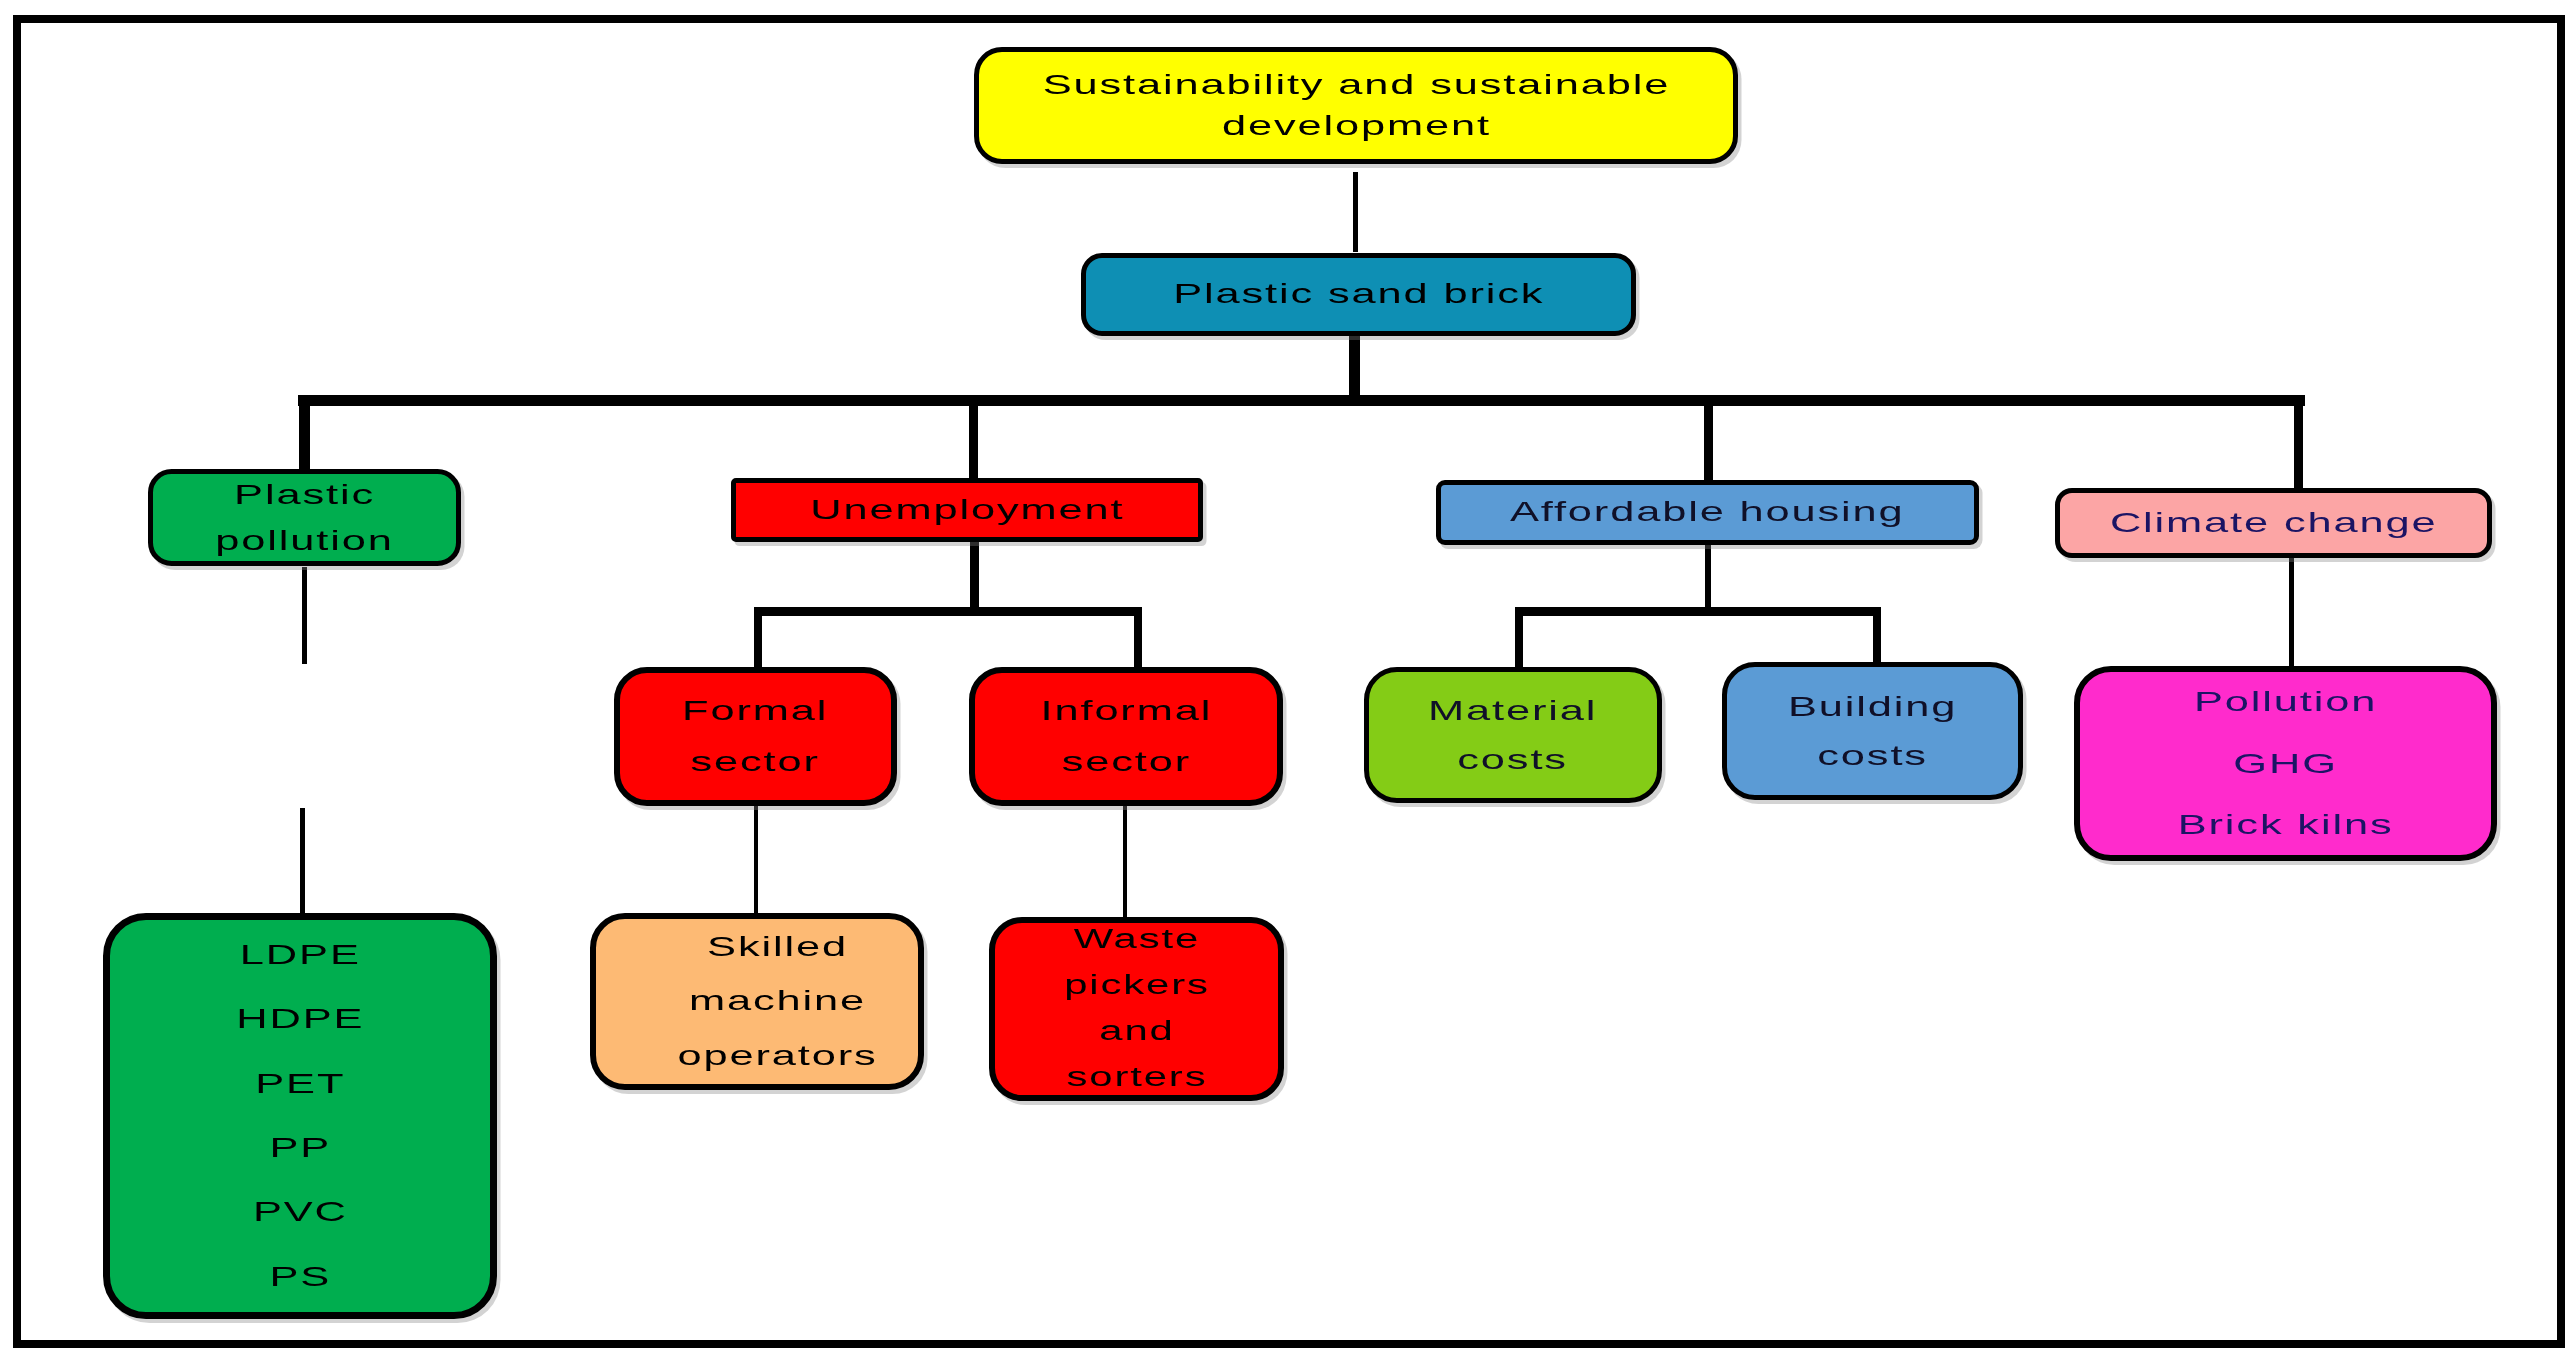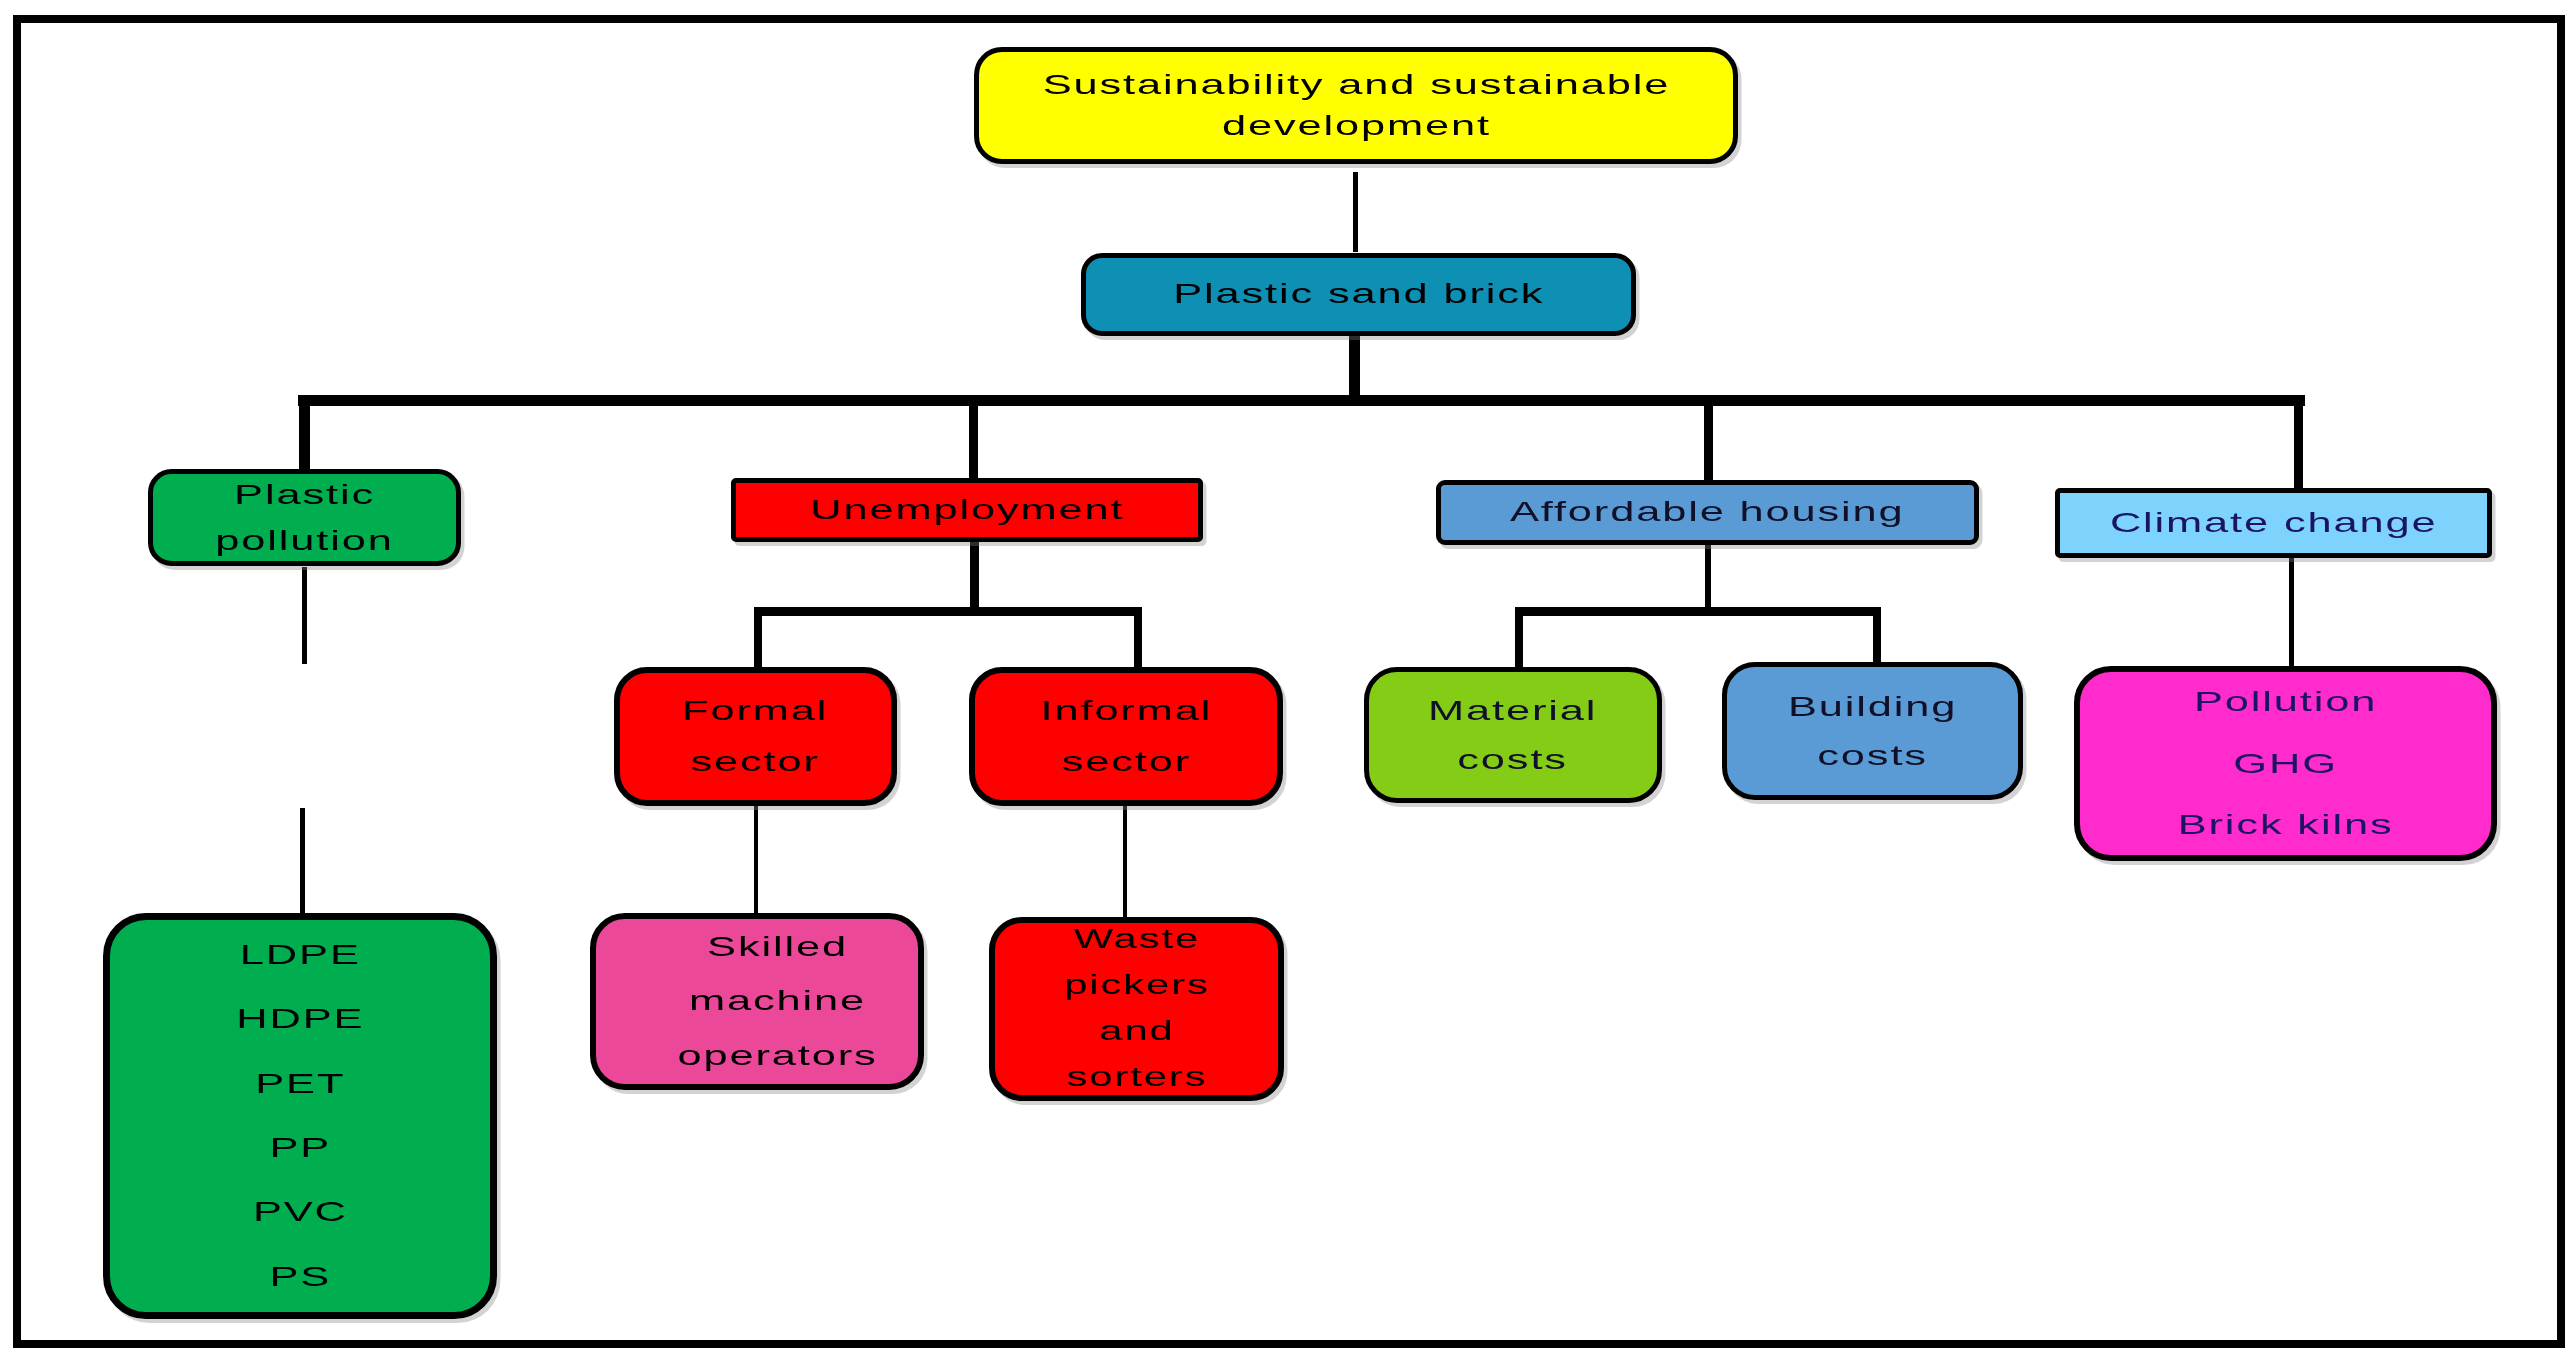--- a/index.html
+++ b/index.html
@@ -14,33 +14,33 @@
   .node .lbl{display:inline-block;transform:scaleX(1.55);transform-origin:center center;
              white-space:pre-line;letter-spacing:1.2px;line-height:1.45;}
   .ln{position:absolute;background:#000;}
   
   .n-sus {left:974px;top:47px;  width:764px;height:117px;border-radius:28px;border-width:5.3px; background:#FFFF00;align-items:center;}
   .n-psb {left:1081px;top:253px; width:555px; height:83px;border-radius:21px;border-width:5.3px; background:#0E8FB4;}
   .n-pp  {left:148px; top:469px; width:313px; height:97px;border-radius:23.6px;border-width:5.9px;background:#00AE4F;}
   .n-pp .lbl{line-height:1.62;}
   .n-un  {left:731px;top:478px; width:472px; height:64px;border-radius:5px;border-width:5.9px;background:#FF0000;}
   .n-ah  {left:1436px;top:480px; width:543px; height:65px;border-radius:9px;border-width:5.3px; background:#5B9BD5;color:#101028;}
-  .n-cc  {left:2055px;top:488px; width:437px; height:70px;border-radius:5px;border-width:5.3px; background:#7dd3fc;color:#1B1464;}
+  .n-cc  {left:2055px;top:488px; width:437px; height:70px;border-radius:17px;border-width:5.3px; background:#fca5a5;color:#1B1464;}
   .n-poly{left:67px; top:663px;width:455px; height:145px;border-radius:37px;border-width:6.5px;background:#00AE4F;font-size:29.5px;}
   .n-for {left:614px;top:667px;width:283px; height:139px;border-radius:33px;border-width:6.5px;background:#FF0000;}
   .n-for .lbl,.n-inf .lbl{line-height:1.8;}
   .n-inf {left:969px;top:667px;width:314px; height:139px;border-radius:33px;border-width:6.5px;background:#FF0000;}
   .n-mat {left:1364px;top:667px;width:298px; height:136px;border-radius:33px;border-width:5.9px;background:#84cc16;color:#101028;}
   .n-mat .lbl,.n-bld .lbl{line-height:1.75;}
   .n-bld {left:1722px;top:662px;width:301px; height:138px;border-radius:33px;border-width:5.9px;background:#5B9BD5;color:#101028;}
   .n-pol3{left:2074px;top:666px;width:423px; height:195px;border-radius:37px;border-width:6.5px;background:#FF2BCC;color:#1B1464;}
   .n-pol3 .lbl{line-height:2.2;}
   .n-tall{left:103px; top:913px;width:394px; height:406px;border-radius:43px;border-width:7px;background:#00AE4F;}
   .n-tall .lbl{line-height:2.3;}
-  .n-skl {left:590px; top:913px;width:334px; height:177px;border-radius:35px;border-width:6.5px;background:#ec4899;padding-left:41px;}
+  .n-skl {left:590px; top:913px;width:334px; height:177px;border-radius:35px;border-width:6.5px;background:#fdba74;padding-left:41px;}
   .n-skl .lbl{line-height:1.95;}
   .n-wst {left:989px;top:917px;width:295px; height:184px;border-radius:33px;border-width:6.5px;background:#FF0000;font-size:27px;}
   .n-wst .lbl{line-height:1.7;}
   
   .l1  {left:1353px;top:172px; width:4.7px;   height:80px;}
   .l2  {left:1349px;top:335px; width:10.6px;  height:61px;}
   .bar {left:298px; top:395px; width:2007px;height:10.6px;}
   .d1  {left:299px; top:406px; width:10.6px;  height:63px;}
   .d2  {left:969px;top:406px; width:9.4px;  height:72px;}
   .d3  {left:1704px;top:406px; width:9.4px;  height:74px;}

